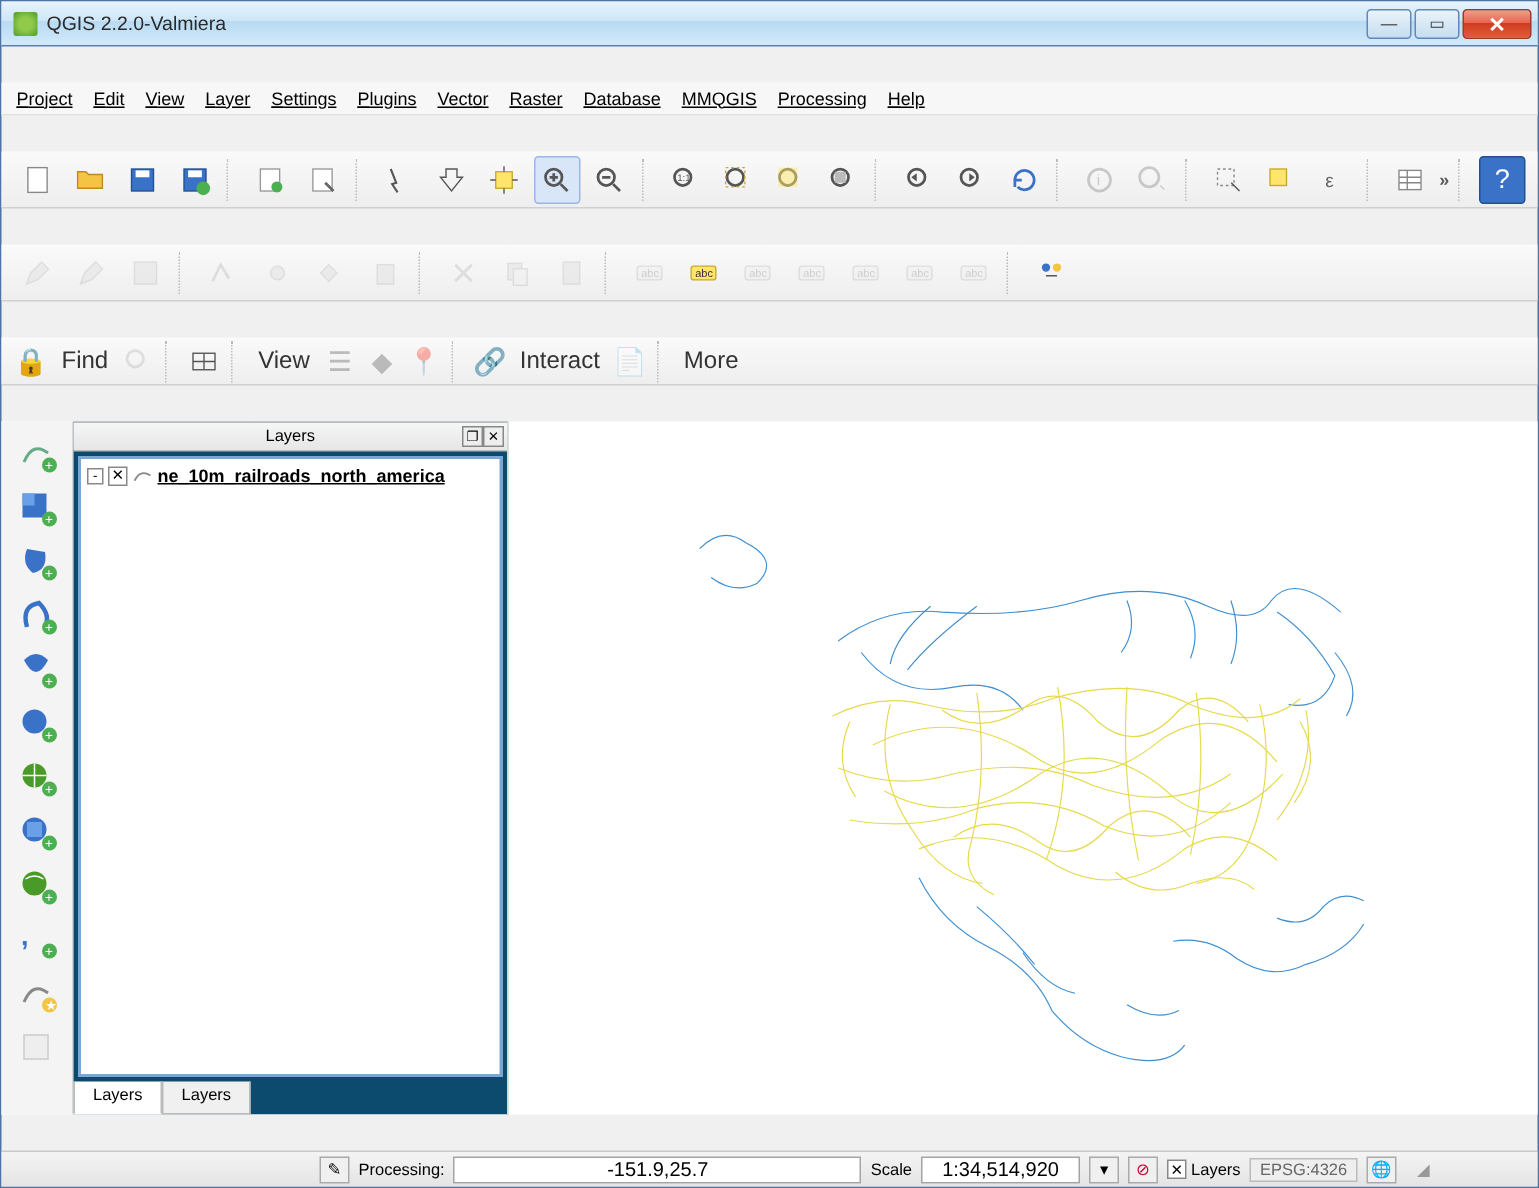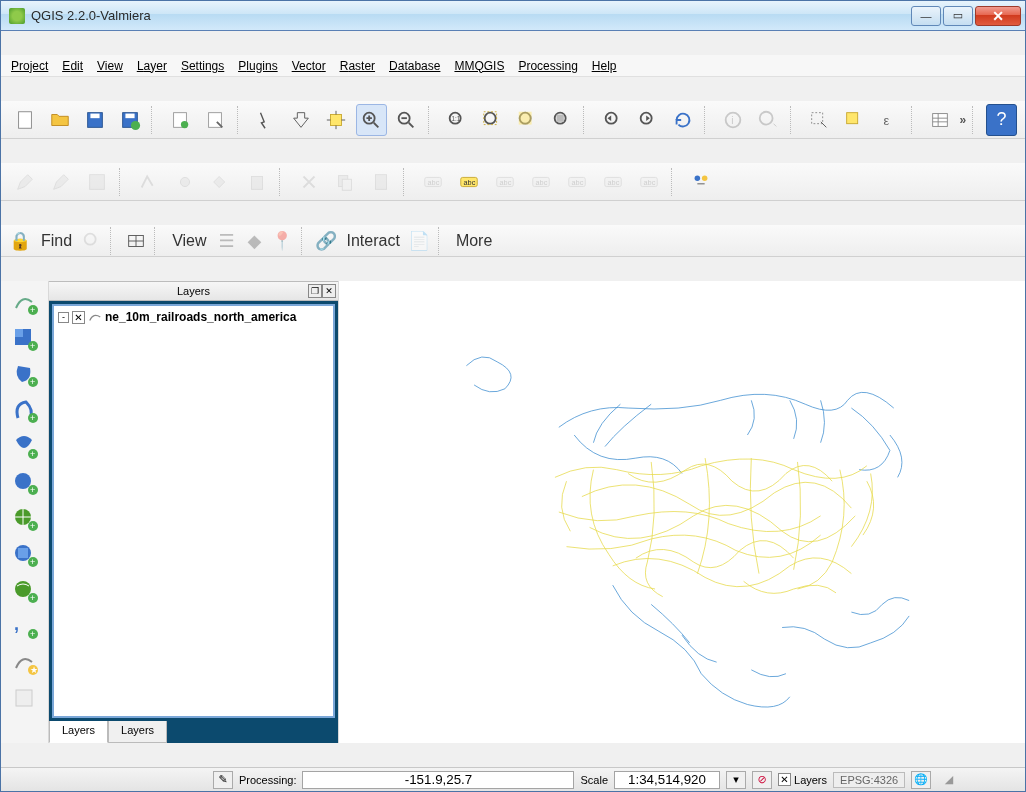--- a/index.html
+++ b/index.html
@@ -139,21 +139,21 @@
   overflow: hidden;
 }
 .layer-item {
   display: flex; align-items: center; gap: 3px;
   font-size: 12px; white-space: nowrap;
 }
 .layer-item .chk {
   width:13px;height:13px;border:1px solid #888;background:#fff;
   display:flex;align-items:center;justify-content:center;font-size:10px;
 }
-.layer-item .name { font-weight: bold; }
+.layer-item .name { font-weight: bold; text-decoration: underline; }
 .layer-tabs {
   display:flex; height:22px;
 }
 .layer-tabs .tab {
   padding:3px 12px; border:1px solid #bbb; background:#f0f0f0;
   border-top:none; font-size:11px;
 }
 .layer-tabs .tab.active { background:#fff; border-bottom-color:#fff; }
 .canvas {
   flex: 1;

